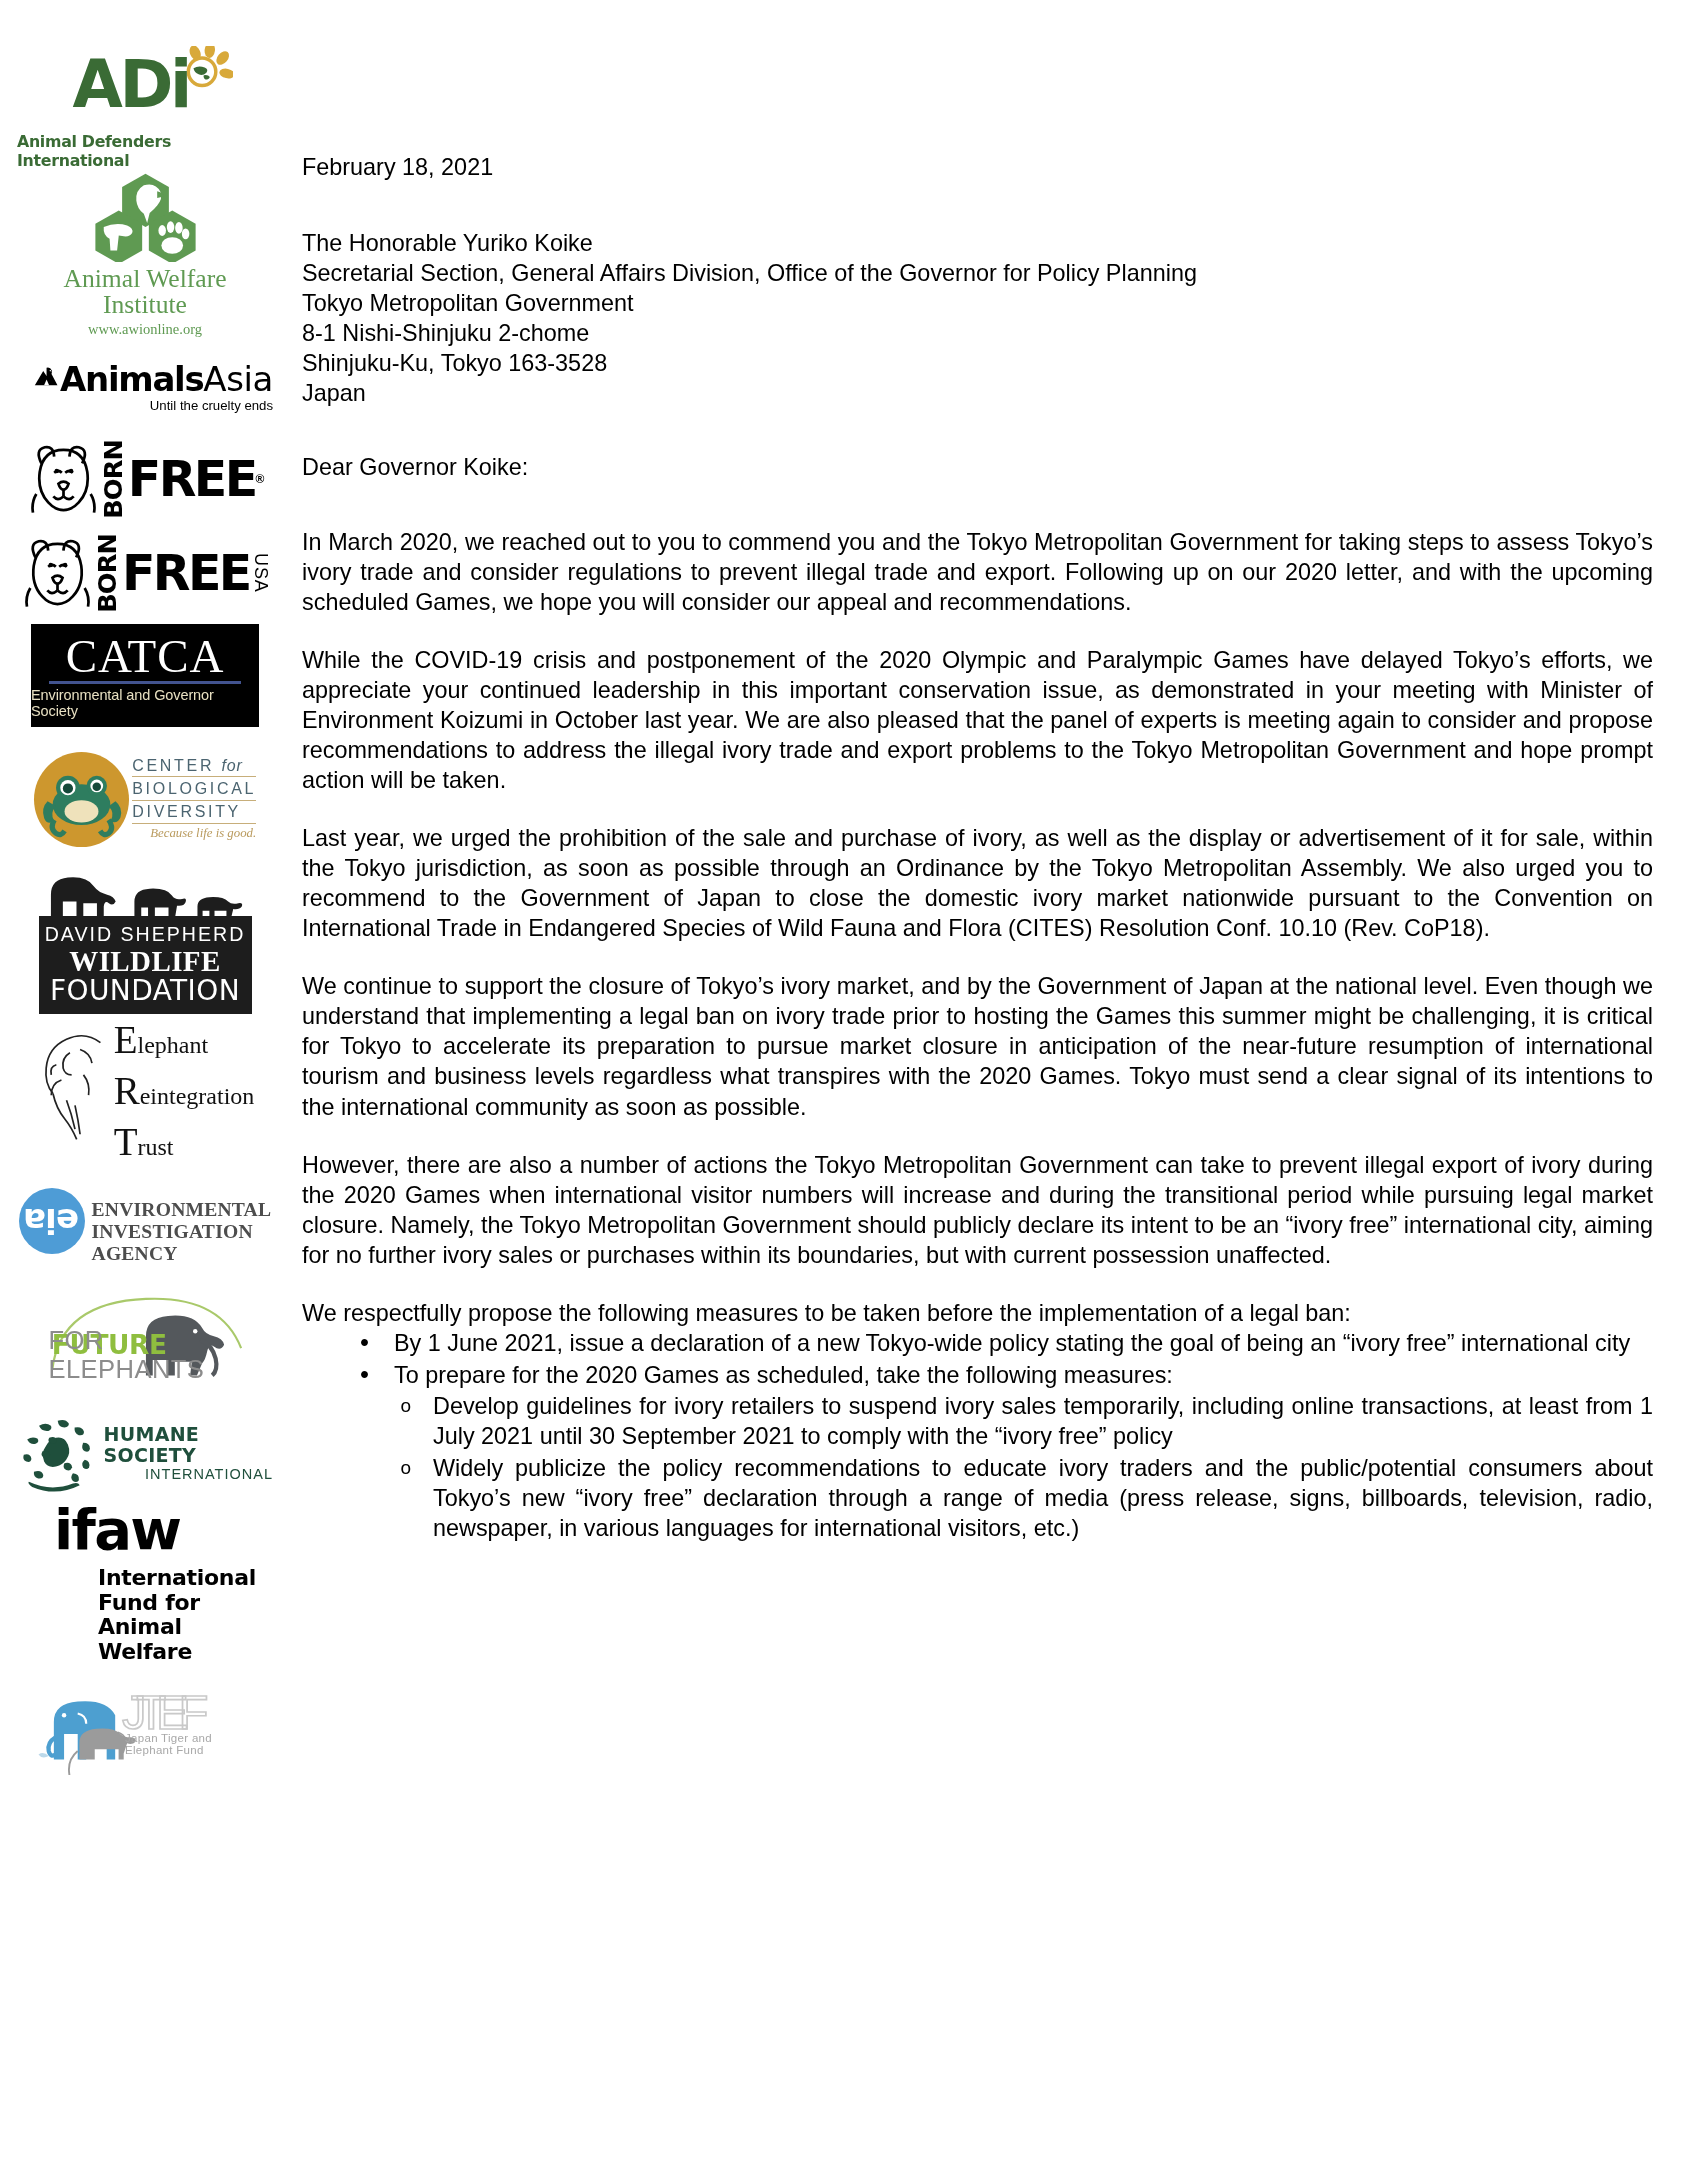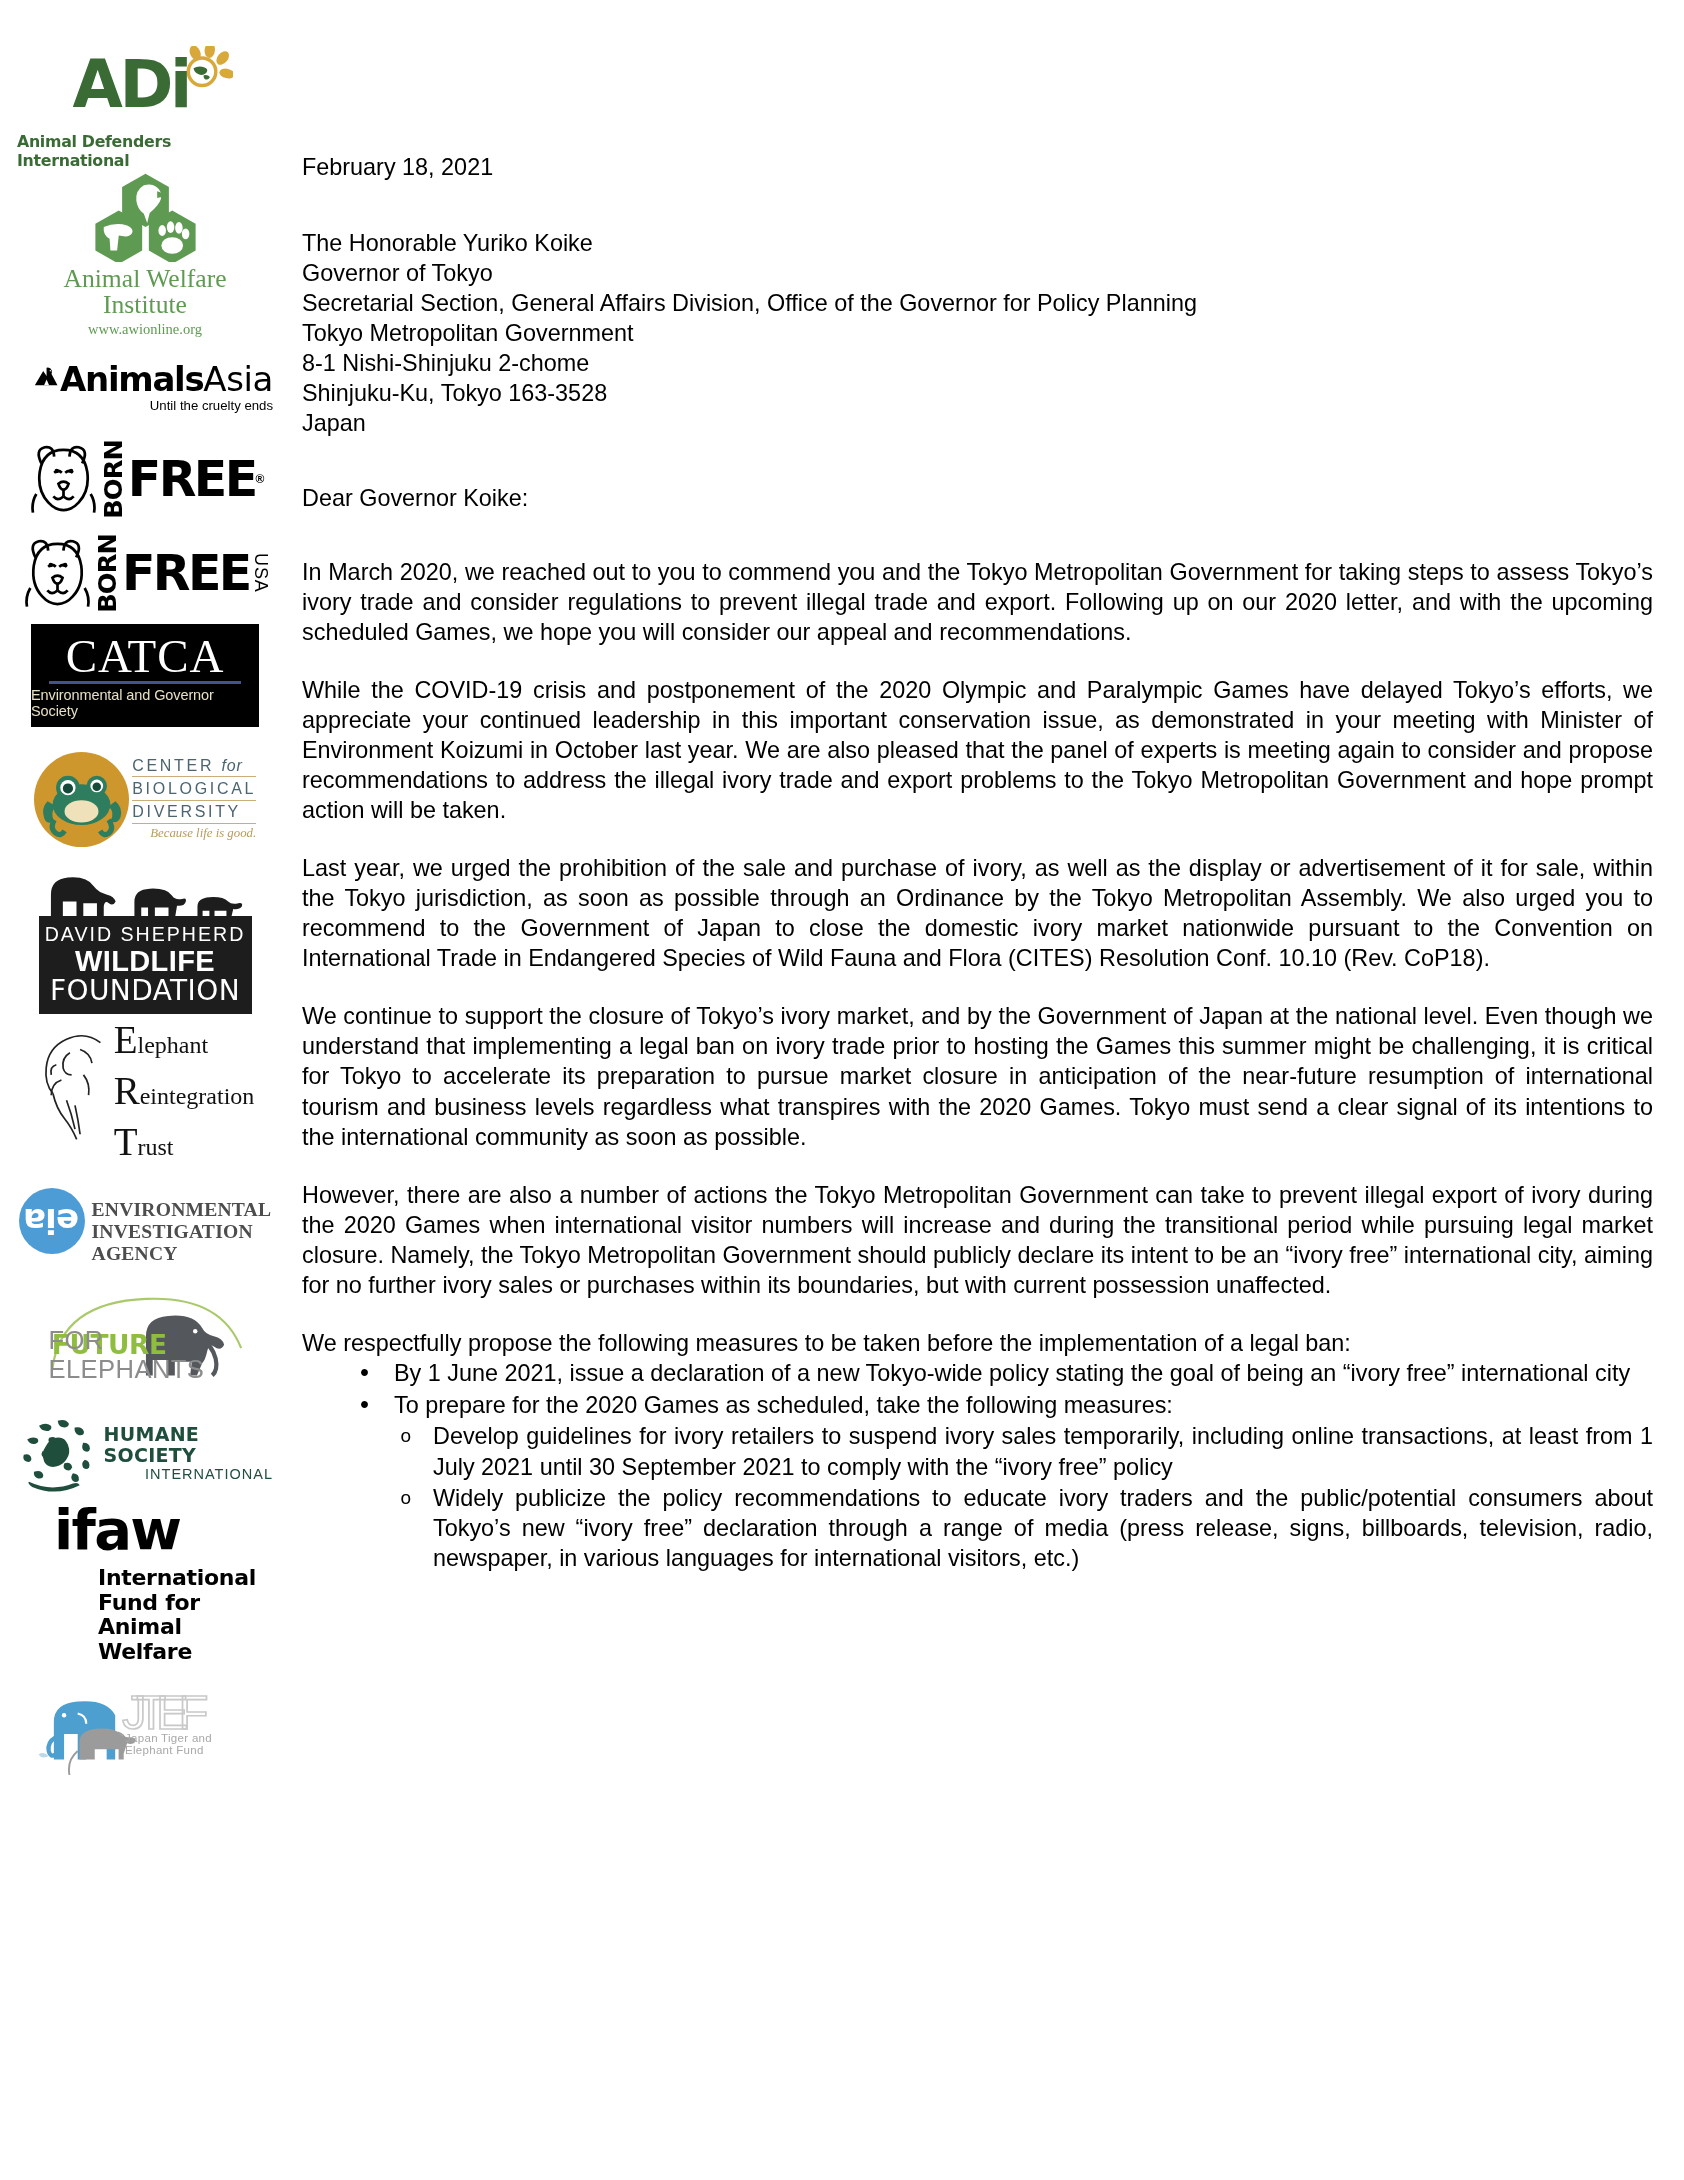--- a/index.html
+++ b/index.html
@@ -170,21 +170,21 @@
   .dswf-animals { width: 213px; height: 47px; }
   .dswf-box {
     background: #1d1d1d; width: 213px; padding: 6.8px 0 8.5px 0;
     display: flex; flex-direction: column; align-items: center;
   }
   .dswf-l1 {
     font-family: "Liberation Sans", sans-serif;
     font-size: 19.6px; color: #fff; letter-spacing: 2px;
   }
   .dswf-l2 {
-    font-family: Liberation Sans, sans-serif; font-weight: bold;
+    font-family: Liberation Serif, serif; font-weight: bold;
     font-size: 29px; color: #fff; letter-spacing: 0.4px; line-height: 1.05;
   }
   .dswf-l3 {
     font-family: "DejaVu Sans", sans-serif; font-weight: normal;
     font-size: 28px; color: #fff; letter-spacing: 0.4px; line-height: 1.05;
   }
 
   
   .ert { height: 149px; }
   .ert-text { font-family: "Liberation Serif", serif; color: #111; }
@@ -589,21 +589,20 @@
     </div>
 
   </aside>
 
   <main class="letter">
 
     <div class="date">February 18, 2021</div>
 
     <div>
       <div class="addr-line">The Honorable Yuriko Koike</div>
-      <div class="addr-line">Governor of Tokyo</div>
       <div class="addr-line">Secretarial Section, General Affairs Division, Office of the Governor for Policy Planning</div>
       <div class="addr-line">Tokyo Metropolitan Government</div>
       <div class="addr-line">8-1 Nishi-Shinjuku 2-chome</div>
       <div class="addr-line">Shinjuku-Ku, Tokyo 163-3528</div>
       <div class="addr-line">Japan</div>
     </div>
 
     <div class="salutation">Dear Governor Koike:</div>
 
     <p class="body-para first">In March 2020, we reached out to you to commend you and the Tokyo Metropolitan Government for taking steps to assess Tokyo’s ivory trade and consider regulations to prevent illegal trade and export. Following up on our 2020 letter, and with the upcoming scheduled Games, we hope you will consider our appeal and recommendations.</p>

